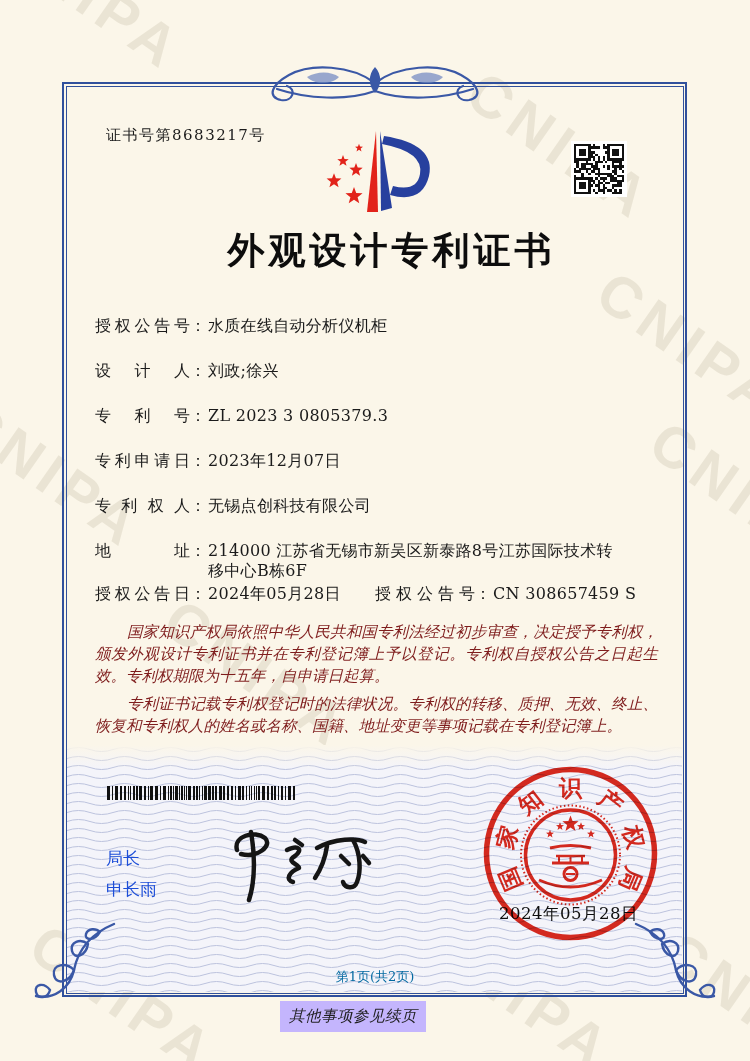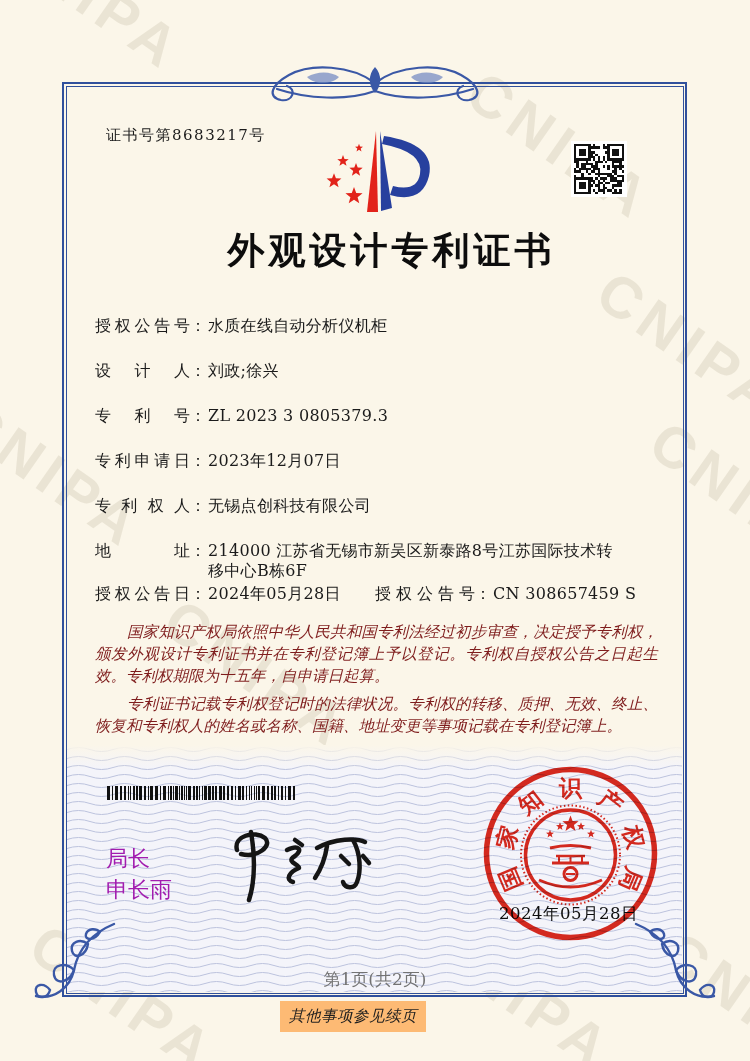--- a/index.html
+++ b/index.html
@@ -51,28 +51,28 @@
   .paras p{
     margin:0 0 6px 0;font-size:15.5px;line-height:22px;text-align:justify;
     text-indent:32px;font-style:italic;color:#7f1d1d;
   }
   
   .barcode{left:107px;top:786px;width:188px;height:14px;z-index:5;}
   .barcode svg{display:block;width:100%;height:100%;}
   .signer{
     left:106px;top:843px;z-index:5;
     font-family:"Liberation Sans","DejaVu Sans",sans-serif;
-    font-size:22px;line-height:31px;color:#a21caf;
+    font-size:17px;line-height:31px;color:#1d4ed8;
   }
   .signature{left:215px;top:798px;width:195px;height:112px;z-index:5;}
   .seal{left:481px;top:764px;width:179px;height:179px;z-index:6;mix-blend-mode:multiply;opacity:0.95;}
   .seal-date{left:499px;top:903px;width:160px;font-size:16.5px;letter-spacing:0.5px;color:#0e0e0e;z-index:5;}
-  .page-ind{left:0;right:0;top:968px;text-align:center;font-size:17px;z-index:5;color:#737373;}
+  .page-ind{left:0;right:0;top:968px;text-align:center;font-size:13px;z-index:5;color:#0369a1;}
   .cont-strip{
-    left:280px;top:1001px;width:146px;height:31px;background:#fdba74;z-index:5;
+    left:280px;top:1001px;width:146px;height:31px;background:#c4b5fd;z-index:5;
     display:flex;align-items:center;justify-content:center;
   }
   .cont-strip span{font-size:15.5px;font-style:italic;letter-spacing:0.5px;color:#1f1f1f;}
 </style>
 </head>
 <body>
 
 <span class="wm" style="left:-15px;top:-38px">CNIPA</span>
 <span class="wm" style="left:455px;top:112px">CNIPA</span>
 <span class="wm" style="left:585px;top:312px">CNIPA</span>

